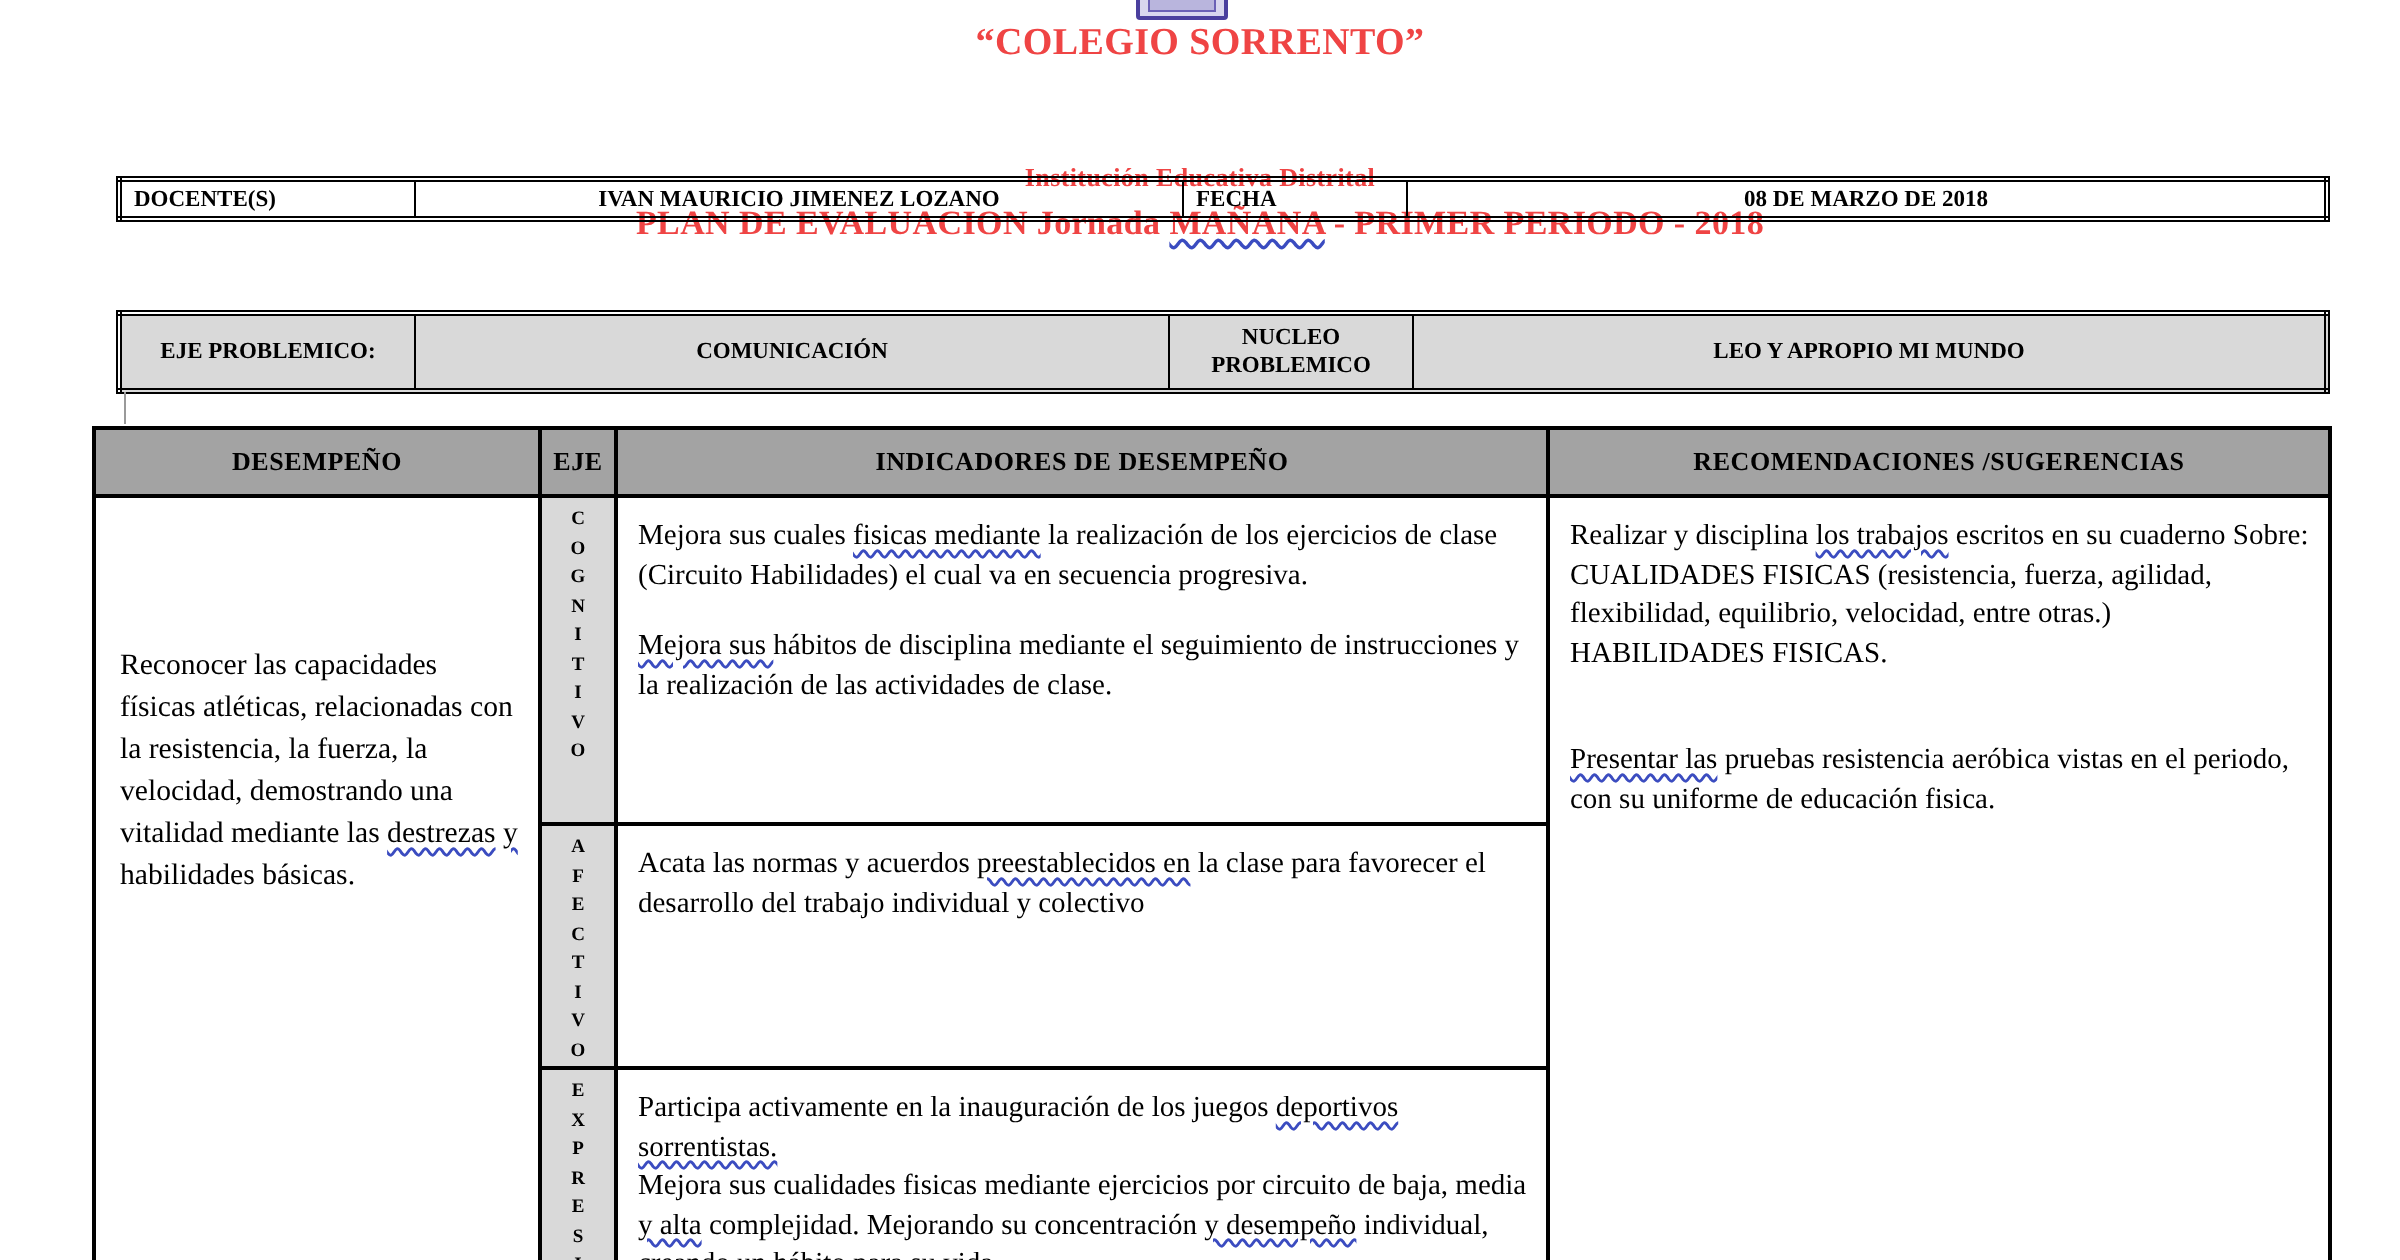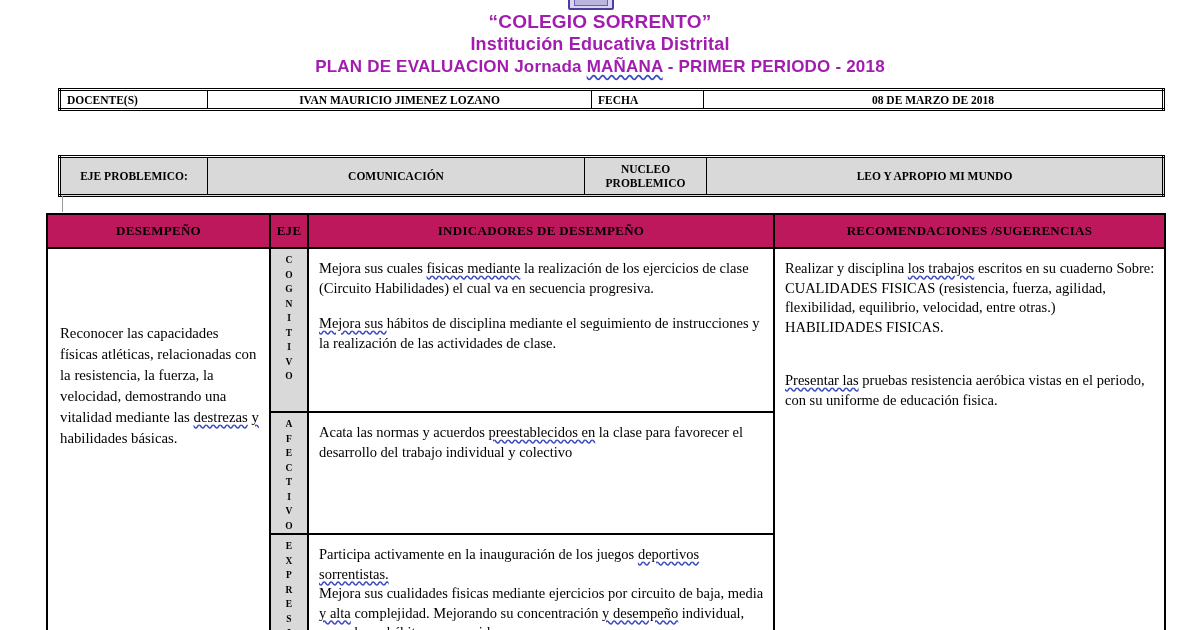--- a/index.html
+++ b/index.html
@@ -23,27 +23,27 @@
     border-radius: 2px;
   }
   .logo-stub::after{
     content:""; position:absolute; left:4px; top:4px; right:4px; bottom:2px;
     background:#b9b5dd; border:1px solid #6a60b5;
   }
 
   
   .titles { position: absolute; left: 0; top: 10px; width: 1200px; text-align: center; }
   .t-line {
-    font-family: Liberation Sans, sans-serif;
-    font-weight: bold;
-    color: #a21caf;
+    font-family: Liberation Serif, serif;
+    font-weight: bold;
+    color: #ef4444;
     letter-spacing: .2px;
   }
   .t1 { font-size: 19px; line-height: 23px; }
-  .t2 { font-size: 18px; line-height: 22px; }
+  .t2 { font-size: 13px; line-height: 22px; margin-top: 45px; }
   .t3 { font-size: 17px; line-height: 24px; }
   .sp-underline {
     text-decoration: underline;
     text-decoration-style: wavy;
     text-decoration-color: #3b4cc0;
     text-underline-offset: 2px;
   }
 
   
   table { border-collapse: collapse; table-layout: fixed; }
@@ -89,21 +89,21 @@
   
   .main-table {
     position: absolute; left: 46px; top: 213px;
     width: 1118px;
   }
   .main-table th, .main-table td {
     border: 2px solid #000;
     vertical-align: top;
   }
   .main-table th {
-    background: #be185d;
+    background: #a3a3a3;
     height: 30px;
     font-size: 13px;
     font-weight: bold;
     text-align: center;
     vertical-align: middle;
     font-family: "Liberation Serif", serif;
     letter-spacing: .3px;
     margin-top: 21px;
   }
   .cell-pad { padding: 10px 8px 6px 10px; font-size: 14.5px; line-height: 19.5px; margin-top: 44px; }

